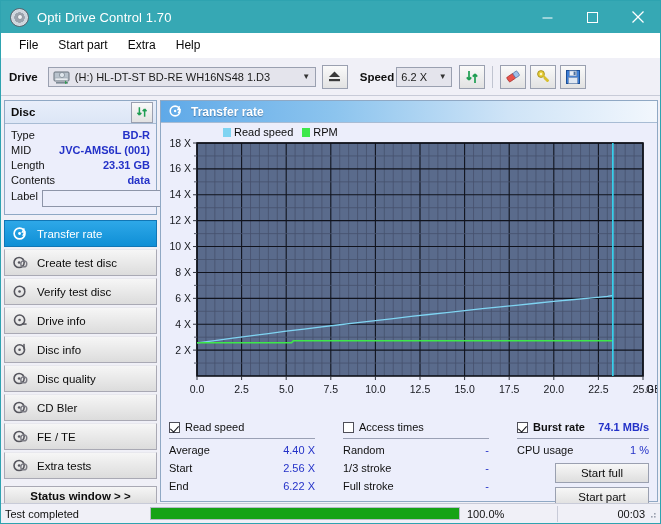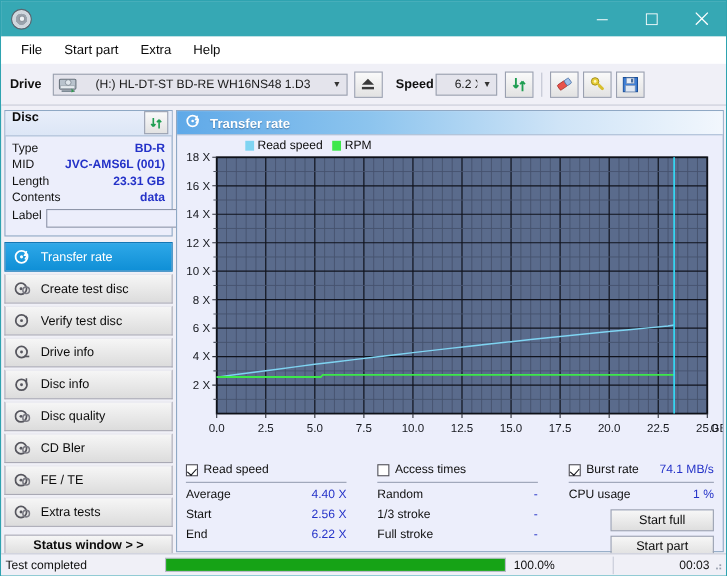--- a/index.html
+++ b/index.html
@@ -56,21 +56,21 @@
 
   
   .toolbar{
     height:37px;background:#f0f0f7;display:flex;align-items:center;
     padding:0 8px;border-bottom:1px solid #c8cbd8;
   }
   .tb-label{font-size:11.5px;font-weight:bold;color:#101010;}
   .combo{
     height:20px;background:#e4e4ec;border:1px solid #9aa0b0;
     display:flex;align-items:center;box-sizing:border-box;
-    font-size:11px;color:#1a1a1a;position:relative;padding-left:12px;
+    font-size:11px;color:#1a1a1a;position:relative;
   }
   .combo .cb-text{padding-left:4px;white-space:nowrap;overflow:hidden;flex:1;}
   .combo .cb-arrow{
     width:17px;display:flex;align-items:center;justify-content:center;color:#333;font-size:8px;
   }
   .drive-combo{width:268px;margin-left:10px;}
   .drive-combo .cb-text{padding-left:26px;}
   .drive-ico{
     position:absolute;left:4px;top:2px;width:18px;height:15px;
   }
@@ -87,21 +87,21 @@
   
   .body-wrap{display:flex;padding:0;height:406px;}
 
   
   .left{width:159px;flex:0 0 159px;padding:4px 2px 0 3px;box-sizing:border-box;}
   .disc-panel{
     border:1px solid #8fa8c4;background:#eceefb;box-sizing:border-box;
     width:153px;
   }
   .disc-head{
-    height:22px;display:flex;align-items:flex-start;justify-content:space-between;
+    height:22px;display:flex;align-items:center;justify-content:space-between;
     background:linear-gradient(#e8eefa,#dce6f6);
     border-bottom:1px solid #a8bcd4;padding:0 3px 0 6px;gap:7px;
   }
   .disc-head .h-title{font-size:11.5px;font-weight:bold;color:#0b0b0b;}
   .disc-rows{padding:3px 6px 5px 6px;}
   .drow{display:flex;justify-content:space-between;align-items:center;height:15px;}
   .drow .k{font-size:11px;color:#121212;}
   .drow .v{font-size:11px;color:#2432c8;font-weight:bold;}
   .label-row{display:flex;margin-top:3px;gap:4px;}
   .label-row .k{font-size:11px;color:#121212;width:32px;}
@@ -178,21 +178,21 @@
     content:"";position:absolute;left:2px;top:1px;width:4px;height:7px;
     border:solid #12131a;border-width:0 1.6px 1.6px 0;transform:rotate(42deg);
   }
   .rule{height:1px;background:#9aa0b4;margin:3px 0 2px 0;width:146px;}
   .srow{display:flex;justify-content:space-between;height:18px;align-items:center;width:146px;}
   .srow .k{color:#111;}
   .srow .v{color:#2432c8;}
   .col3 .rule{width:100%;}
   .col3 .srow{width:100%;}
   .hdr-val{color:#2432c8;margin-left:auto;}
-  .col3 .chk-row{width:100%;}
+  .col3 .chk-row{width:100%;font-weight:bold;}
   .btn-stack{margin-top:4px;display:flex;flex-direction:column;align-items:flex-end;gap:4px;}
   .act-btn{
     width:94px;height:20px;background:linear-gradient(#f7f7f7,#dedede);
     border:1px solid #9aa0b0;box-sizing:border-box;
     display:flex;align-items:center;justify-content:center;
     font-size:11.5px;color:#0c0c0c;
   }
 
   
   .statusbar{
@@ -212,20 +212,21 @@
   .sb-time{flex:1;text-align:right;padding-right:15px;}
   .grip{position:absolute;right:2px;bottom:2px;width:11px;height:11px;}
 </style>
 </head>
 <body>
 
 <div id="app">
 
   <div class="titlebar">
     <div class="title-icon"></div>
+    <div class="title-text">Opti Drive Control 1.70</div>
     <div class="win-btns">
       <div class="win-btn">
         <svg width="11" height="11" viewBox="0 0 11 11">
             <line x1="0.5" y1="6" x2="10.5" y2="6" stroke="#fff" stroke-width="1"></line>
           </svg>
       </div>
       <div class="win-btn">
         <svg width="11" height="11" viewBox="0 0 11 11">
             <rect x="0.5" y="0.5" width="10" height="10" fill="none" stroke="#fff" stroke-width="1"></rect>
           </svg>

